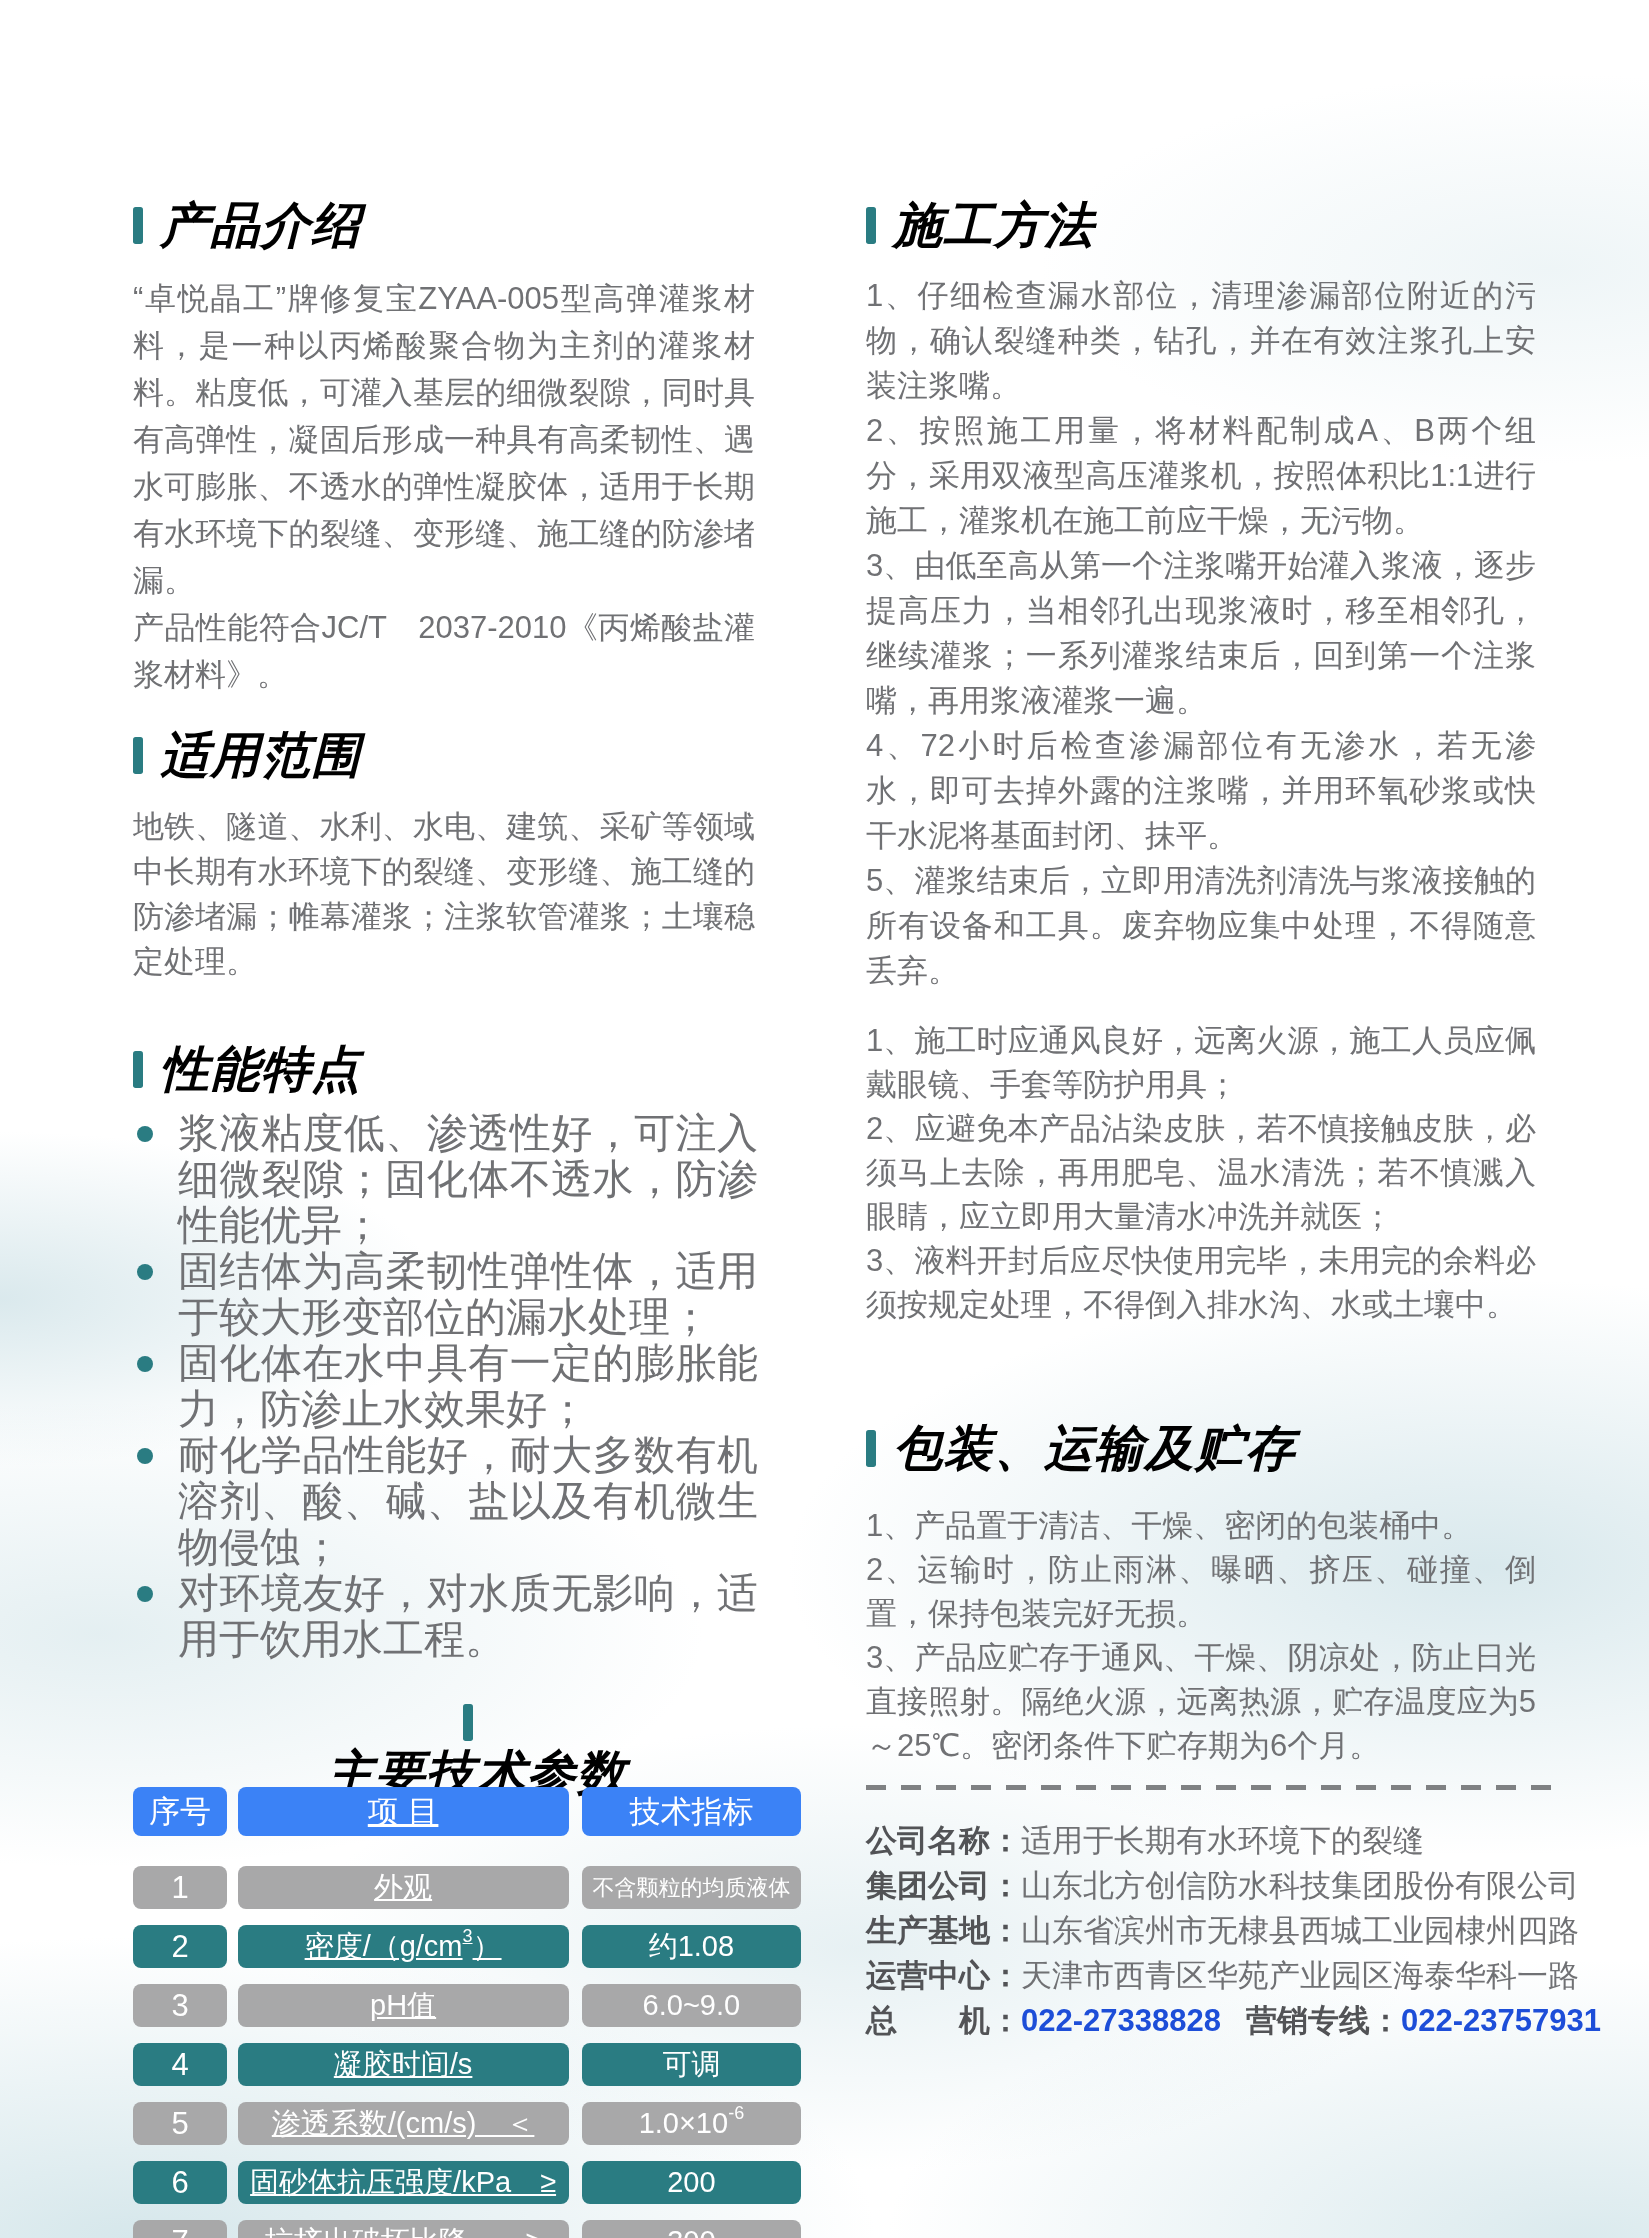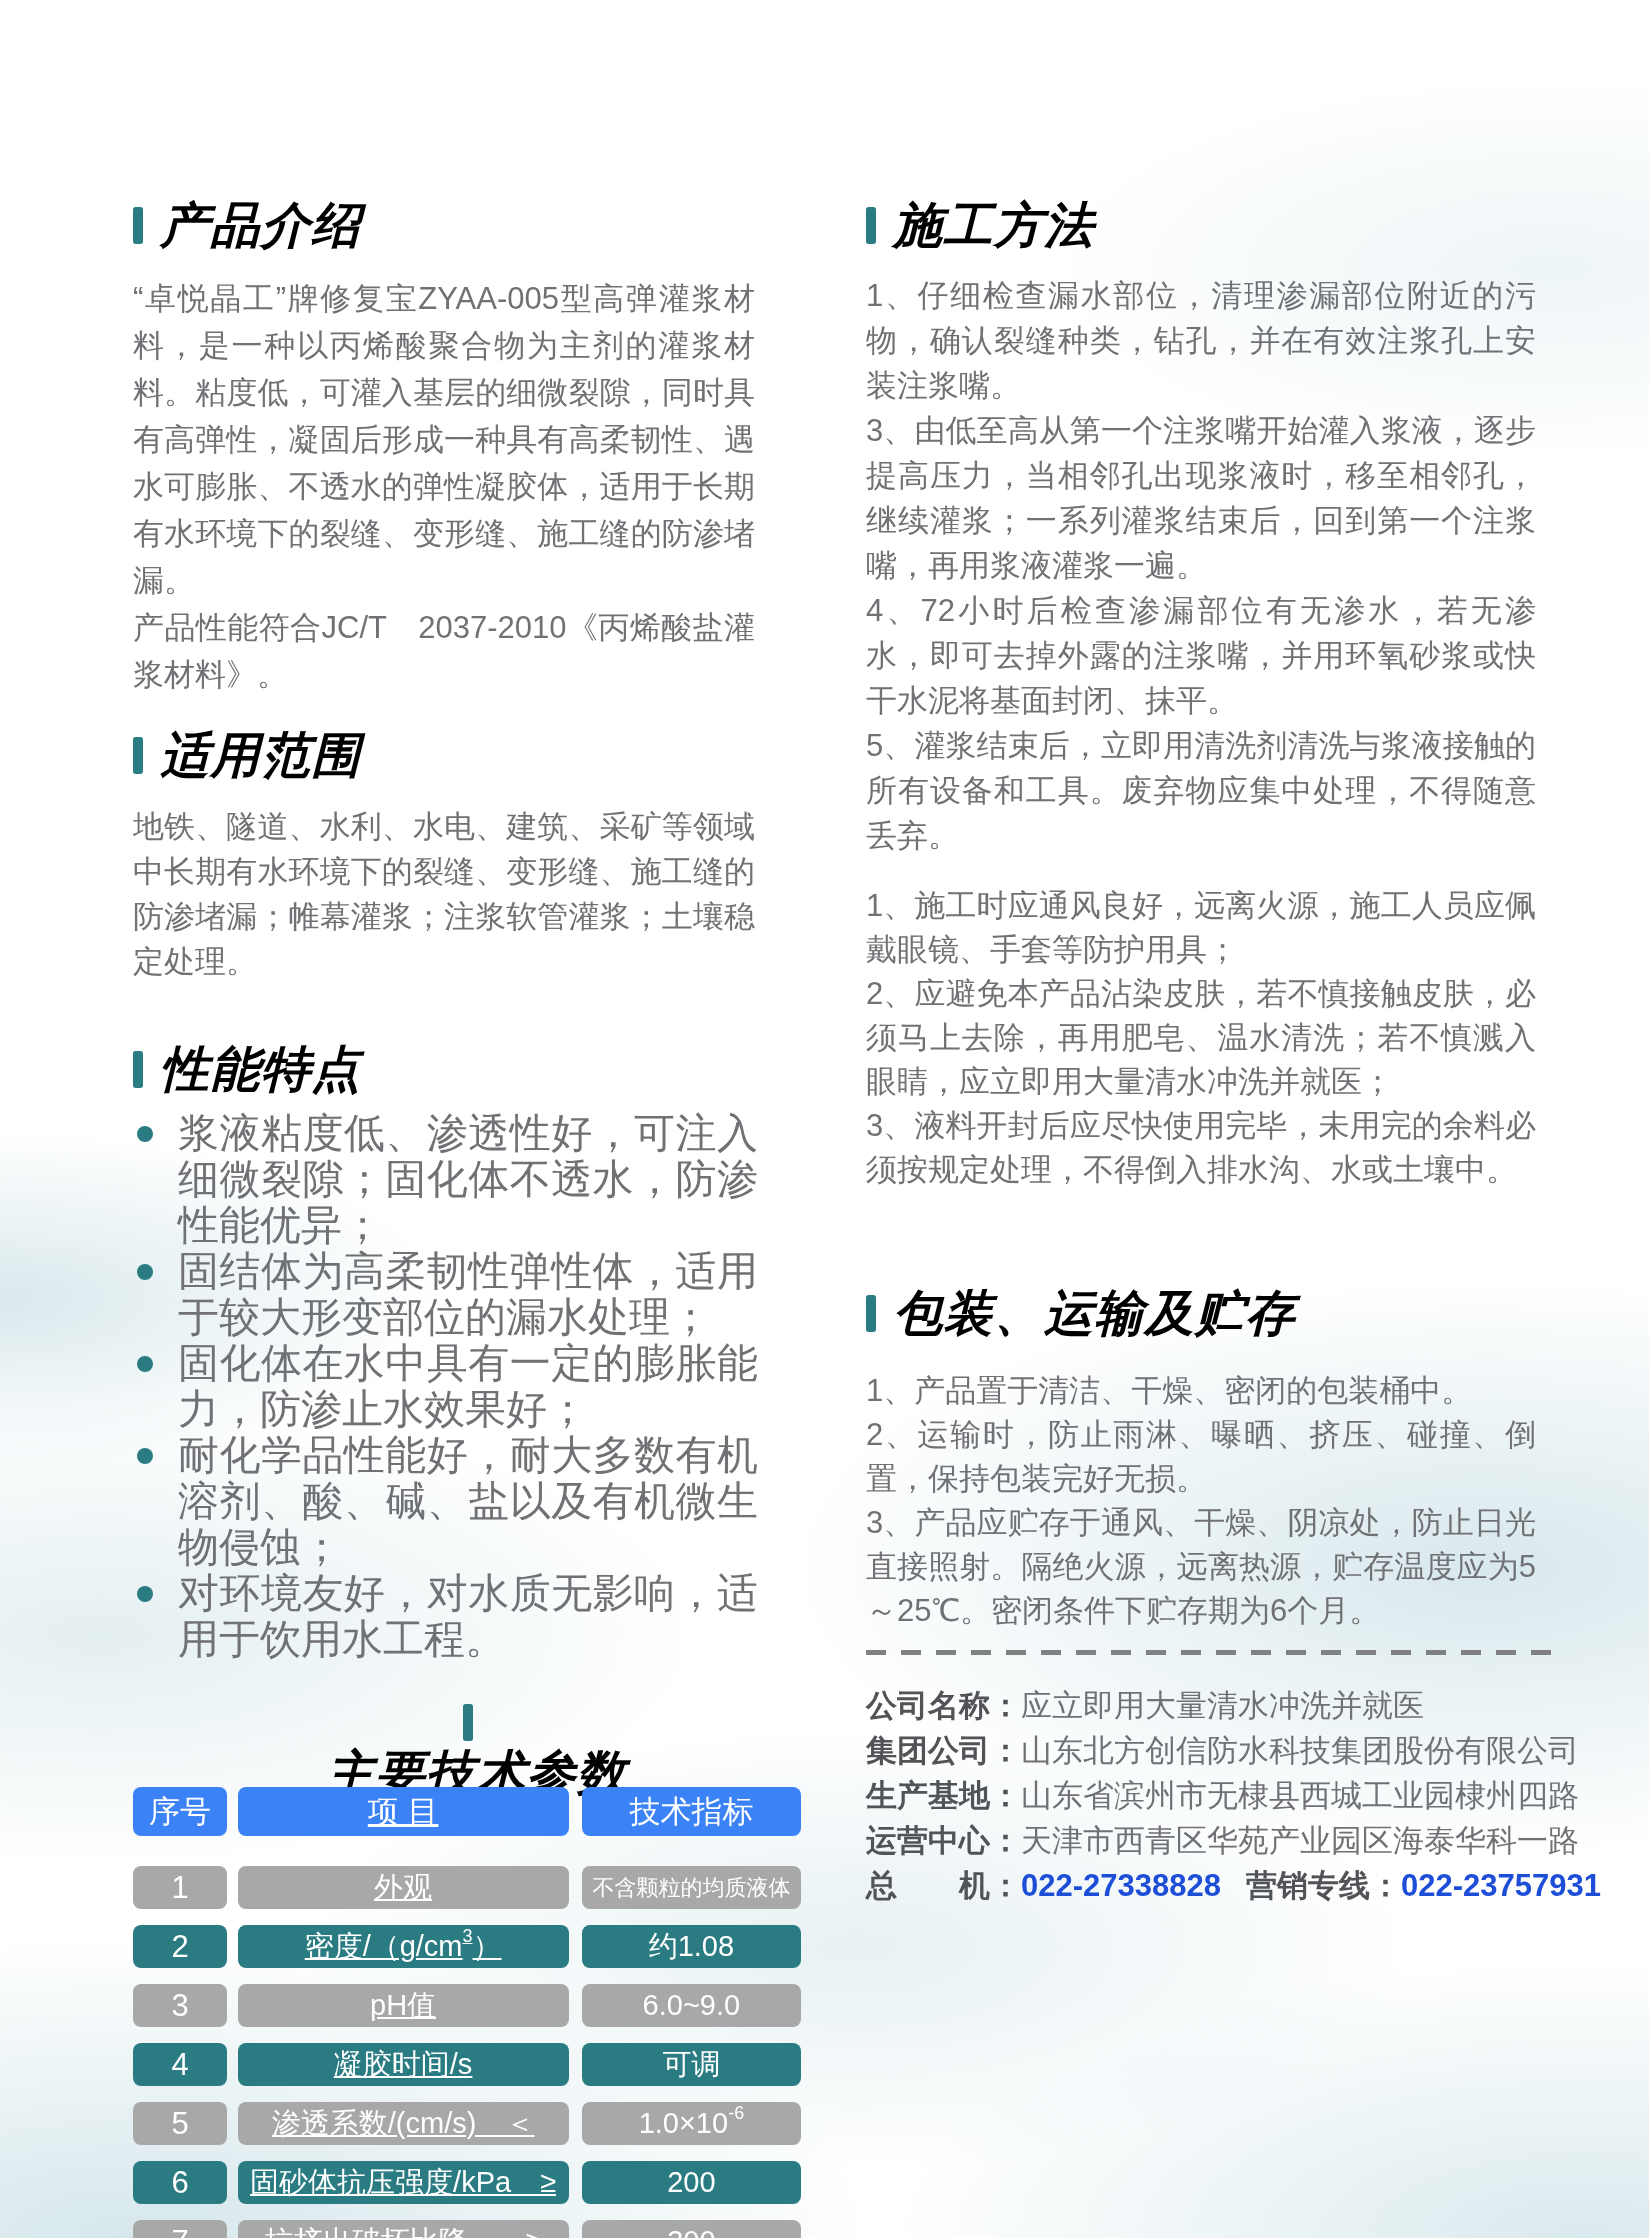--- a/index.html
+++ b/index.html
@@ -230,20 +230,21 @@
 </div>
 
 <div class="col col-right">
 
   <div class="sec-title">
     <span class="bar"></span>
     <span class="t">施工方法</span>
   </div>
   <div class="p-construction">
     <p class="body-text m0" style="width:670px;line-height:45px;">1、仔细检查漏水部位，清理渗漏部位附近的污物，确认裂缝种类，钻孔，并在有效注浆孔上安装注浆嘴。</p>
+    <p class="body-text m0" style="width:670px;line-height:45px;">2、按照施工用量，将材料配制成A、B两个组分，采用双液型高压灌浆机，按照体积比1:1进行施工，灌浆机在施工前应干燥，无污物。</p>
     <p class="body-text m0" style="width:670px;line-height:45px;">3、由低至高从第一个注浆嘴开始灌入浆液，逐步提高压力，当相邻孔出现浆液时，移至相邻孔，继续灌浆；一系列灌浆结束后，回到第一个注浆嘴，再用浆液灌浆一遍。</p>
     <p class="body-text m0" style="width:670px;line-height:45px;">4、72小时后检查渗漏部位有无渗水，若无渗水，即可去掉外露的注浆嘴，并用环氧砂浆或快干水泥将基面封闭、抹平。</p>
     <p class="body-text m0" style="width:670px;line-height:45px;">5、灌浆结束后，立即用清洗剂清洗与浆液接触的所有设备和工具。废弃物应集中处理，不得随意丢弃。</p>
   </div>
 
   <div class="p-notes">
     <p class="body-text m0" style="width:670px;line-height:44px;">1、施工时应通风良好，远离火源，施工人员应佩戴眼镜、手套等防护用具；</p>
     <p class="body-text m0" style="width:670px;line-height:44px;">2、应避免本产品沾染皮肤，若不慎接触皮肤，必须马上去除，再用肥皂、温水清洗；若不慎溅入眼睛，应立即用大量清水冲洗并就医；</p>
     <p class="body-text m0" style="width:670px;line-height:44px;">3、液料开封后应尽快使用完毕，未用完的余料必须按规定处理，不得倒入排水沟、水或土壤中。</p>
   </div>
@@ -255,21 +256,21 @@
   <div class="p-pack">
     <p class="body-text m0" style="width:670px;line-height:44px;">1、产品置于清洁、干燥、密闭的包装桶中。</p>
     <p class="body-text m0" style="width:670px;line-height:44px;">2、运输时，防止雨淋、曝晒、挤压、碰撞、倒置，保持包装完好无损。</p>
     <p class="body-text m0" style="width:670px;line-height:44px;">3、产品应贮存于通风、干燥、阴凉处，防止日光直接照射。隔绝火源，远离热源，贮存温度应为5～25℃。密闭条件下贮存期为6个月。</p>
   </div>
 
   <div class="dash-line"></div>
 
   <div class="company">
     <div class="crow">
-      <span class="lbl">公司名称：</span><span class="val">应立即用大量清水冲洗并就医</span>
+      <span class="lbl">公司名称：</span><span class="val">适用于长期有水环境下的裂缝</span>
     </div>
     <div class="crow">
       <span class="lbl">集团公司：</span><span class="val">山东北方创信防水科技集团股份有限公司</span>
     </div>
     <div class="crow">
       <span class="lbl">生产基地：</span><span class="val">山东省滨州市无棣县西城工业园棣州四路</span>
     </div>
     <div class="crow">
       <span class="lbl">运营中心：</span><span class="val">天津市西青区华苑产业园区海泰华科一路</span>
     </div>

